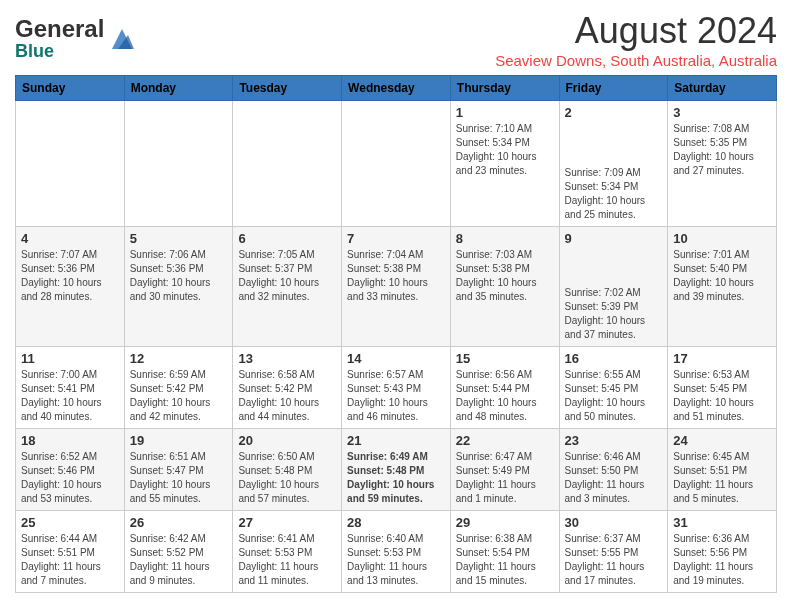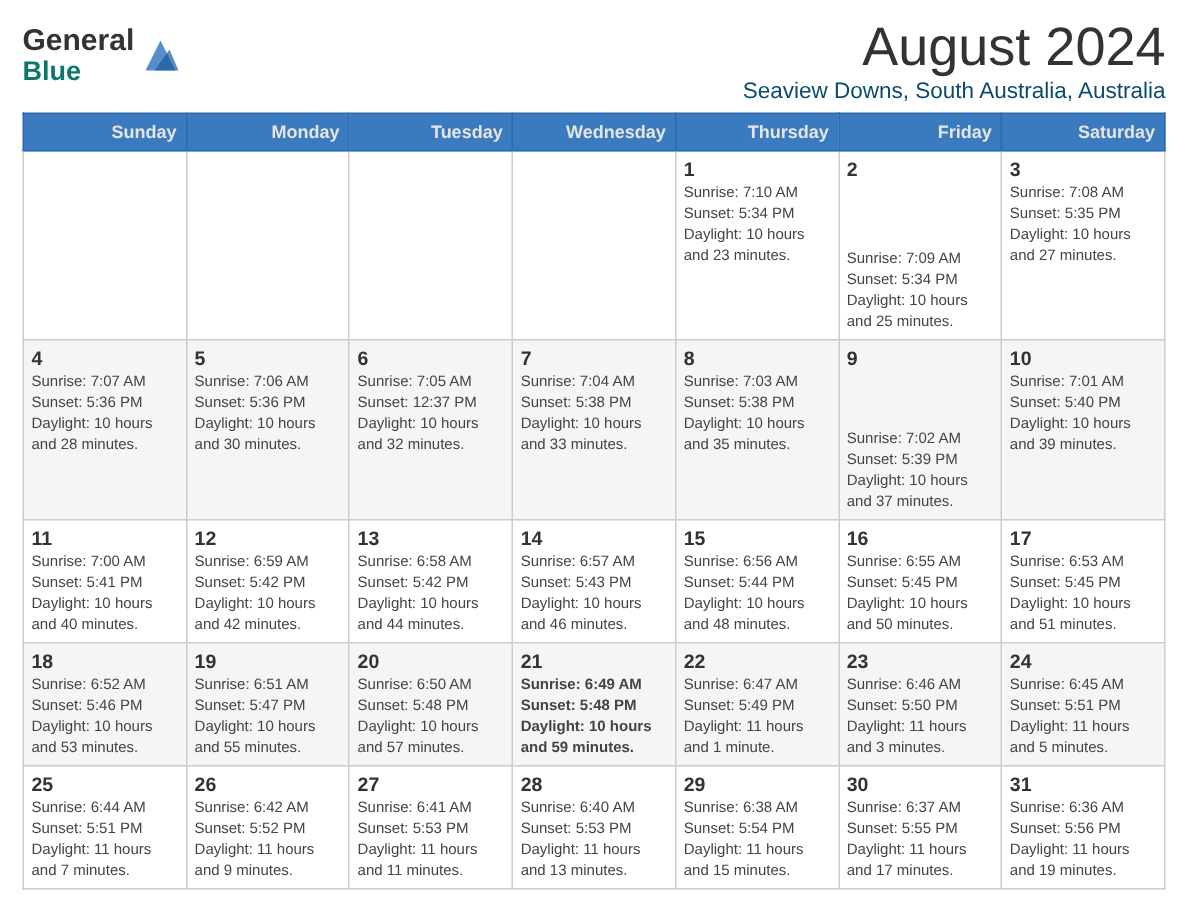--- a/index.html
+++ b/index.html
@@ -20,21 +20,21 @@
       display: flex;
       align-items: center;
       margin-top: 6px;
     }
     .logo-text {
       display: flex;
       flex-direction: column;
       line-height: 1.1;
     }
     .logo-general {
-      font-size: 20px;
+      font-size: 24px;
       font-weight: bold;
       color: #333;
       text-align: right;
     }
     .logo-blue {
       font-size: 18px;
       font-weight: bold;
       color: #0f766e;
     }
     .logo-icon {
@@ -45,31 +45,31 @@
     .title-area {
       text-align: right;
     }
     .month-title {
       font-size: 36px;
       font-weight: normal;
       color: #333;
     }
     .location-title {
       font-size: 15px;
-      color: #0c4a6e;
+      color: #ef4444;
     }
     .calendar-table {
       width: 100%;
       border-collapse: collapse;
       font-size: 11px;
     }
     .calendar-table th {
       background-color: #3a7abf;
-      color: #e5e5e5;
-      text-align: right;
+      color: #000000;
+      text-align: left;
       padding: 5px 6px;
       font-size: 12px;
       font-weight: bold;
       border: 1px solid #2d6aaa;
     }
     .calendar-table td {
       border: 1px solid #ccc;
       vertical-align: top;
       padding: 4px 5px;
       width: calc(100% / 7);
@@ -172,21 +172,21 @@
         <td>
           <span class="day-number">5</span>
           <div class="day-info" style="white-space: pre-line;">Sunrise: 7:06 AM
 Sunset: 5:36 PM
 Daylight: 10 hours
 and 30 minutes.</div>
         </td>
         <td>
           <span class="day-number">6</span>
           <div class="day-info" style="white-space: pre-line;">Sunrise: 7:05 AM
-Sunset: 12:37 PM
+Sunset: 5:37 PM
 Daylight: 10 hours
 and 32 minutes.</div>
         </td>
         <td>
           <span class="day-number">7</span>
           <div class="day-info" style="white-space: pre-line;">Sunrise: 7:04 AM
 Sunset: 5:38 PM
 Daylight: 10 hours
 and 33 minutes.</div>
         </td>

